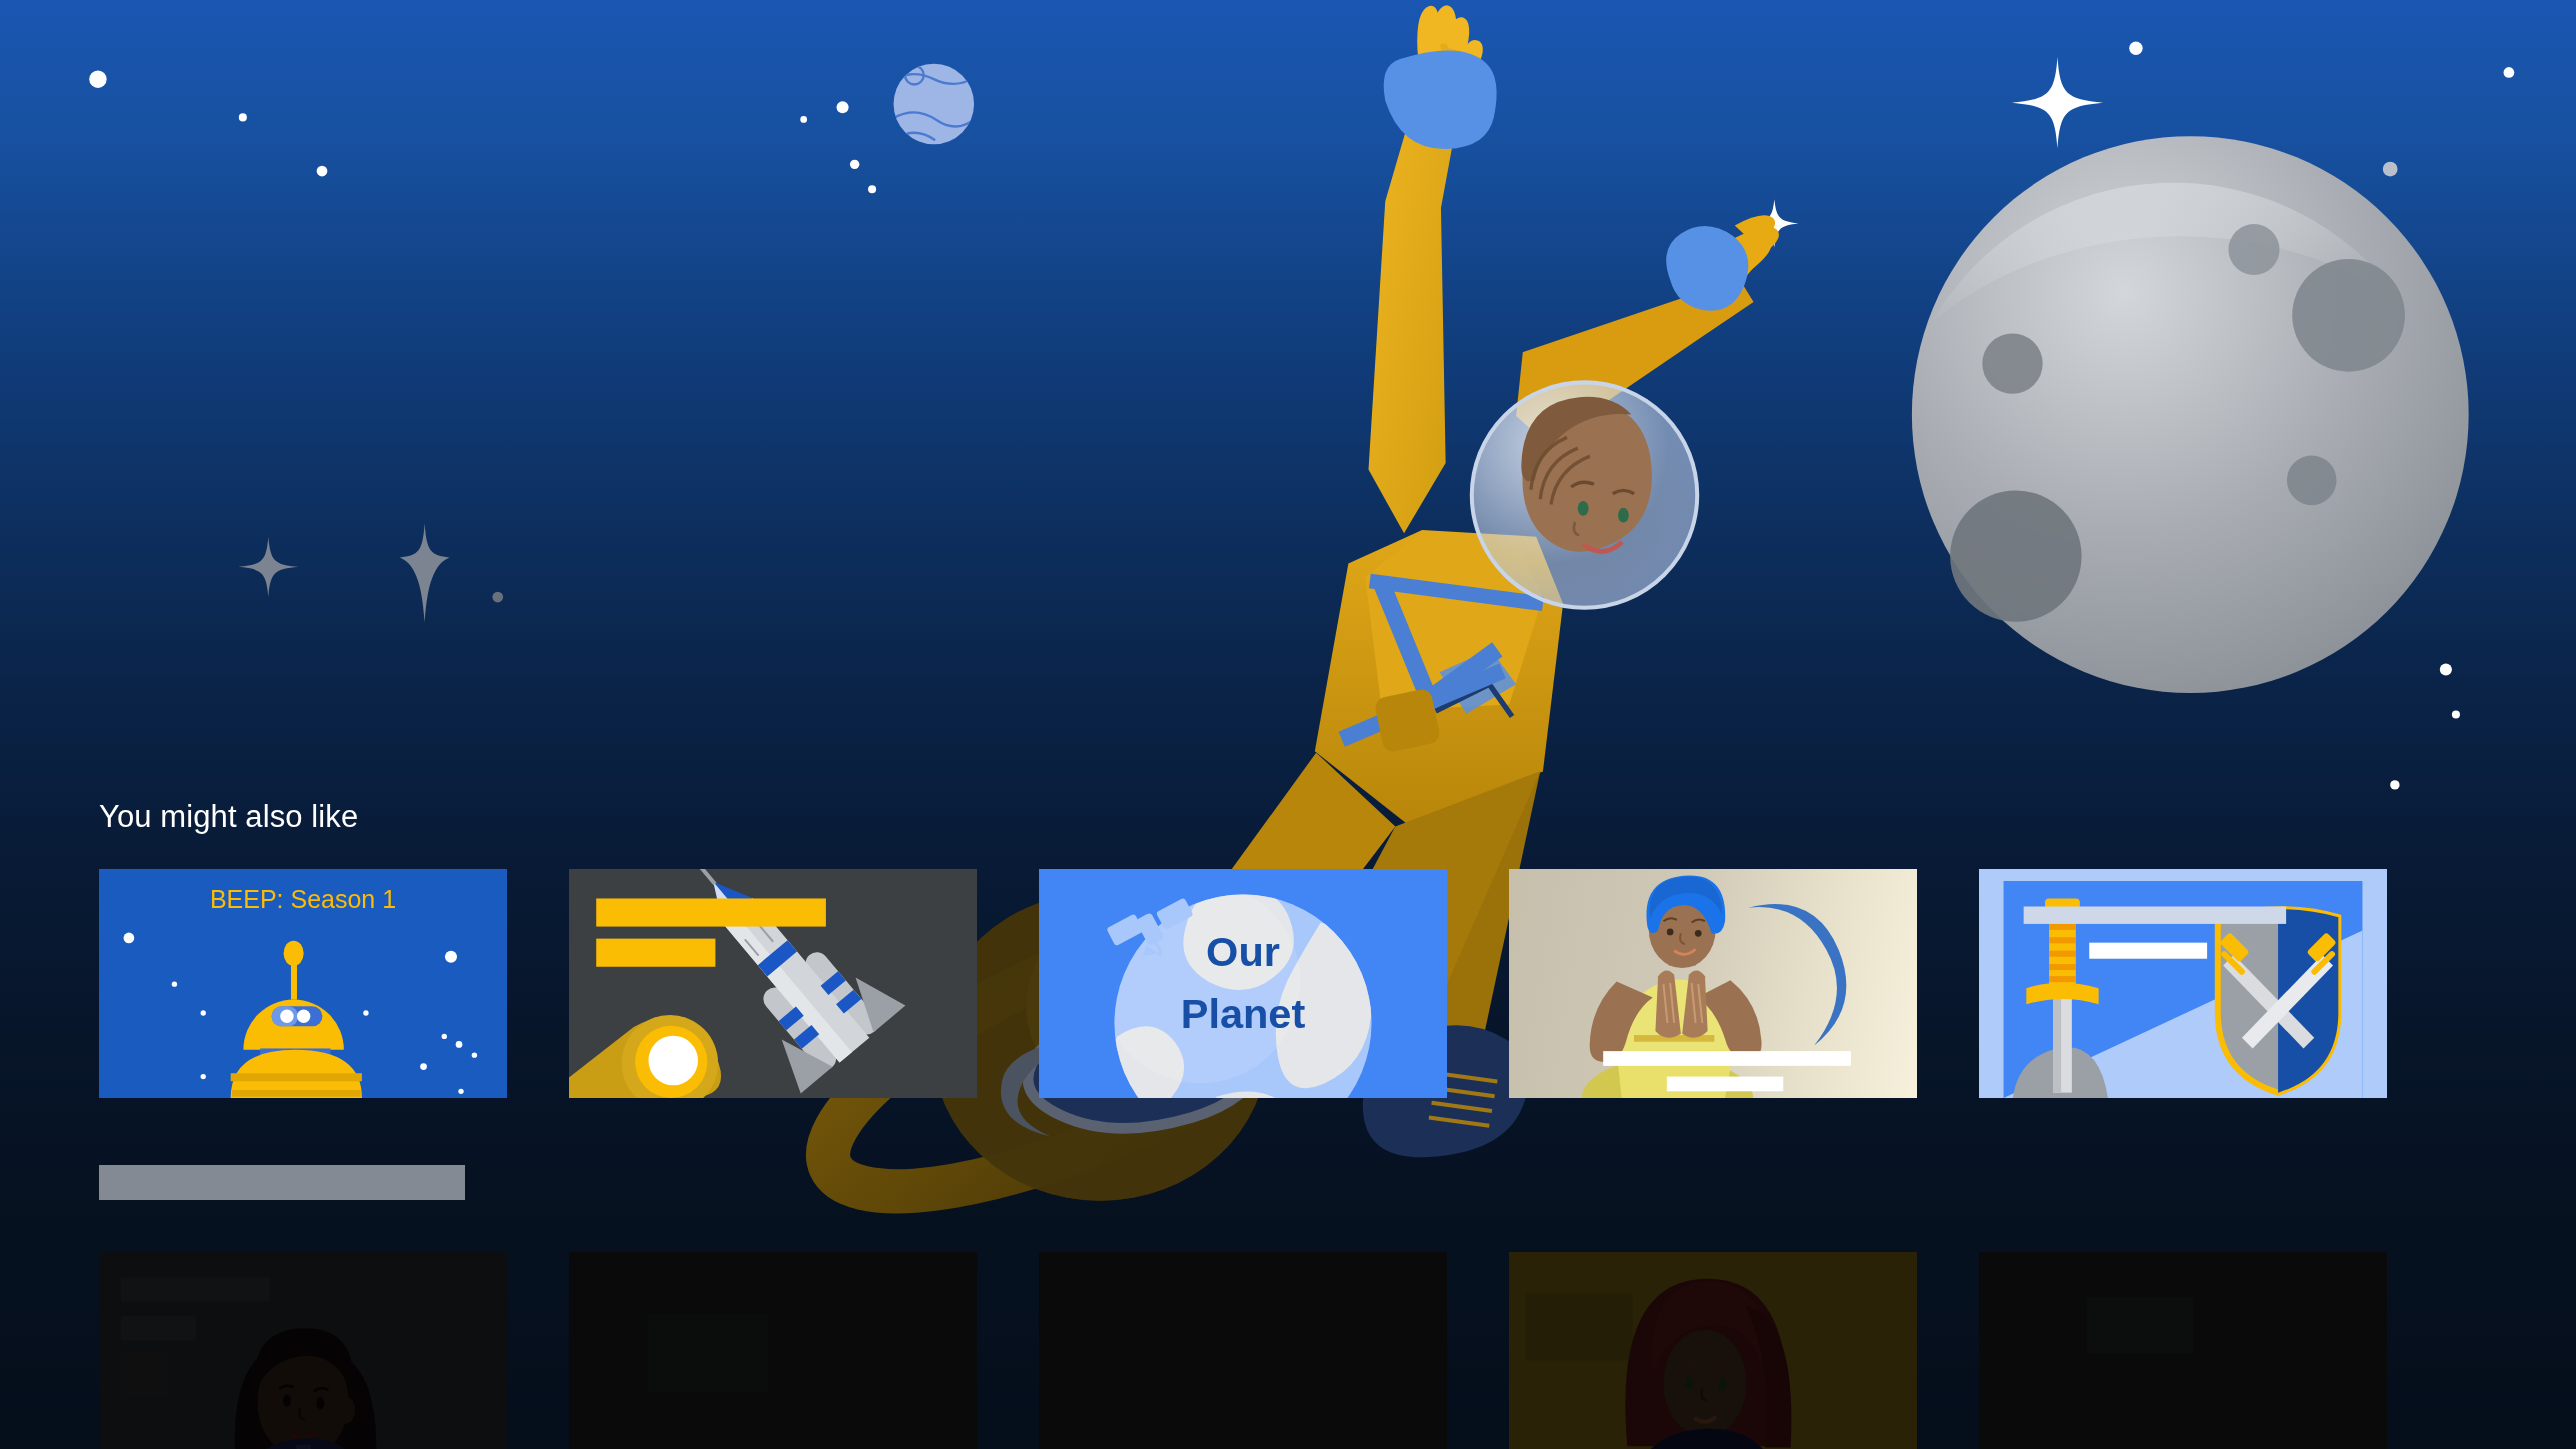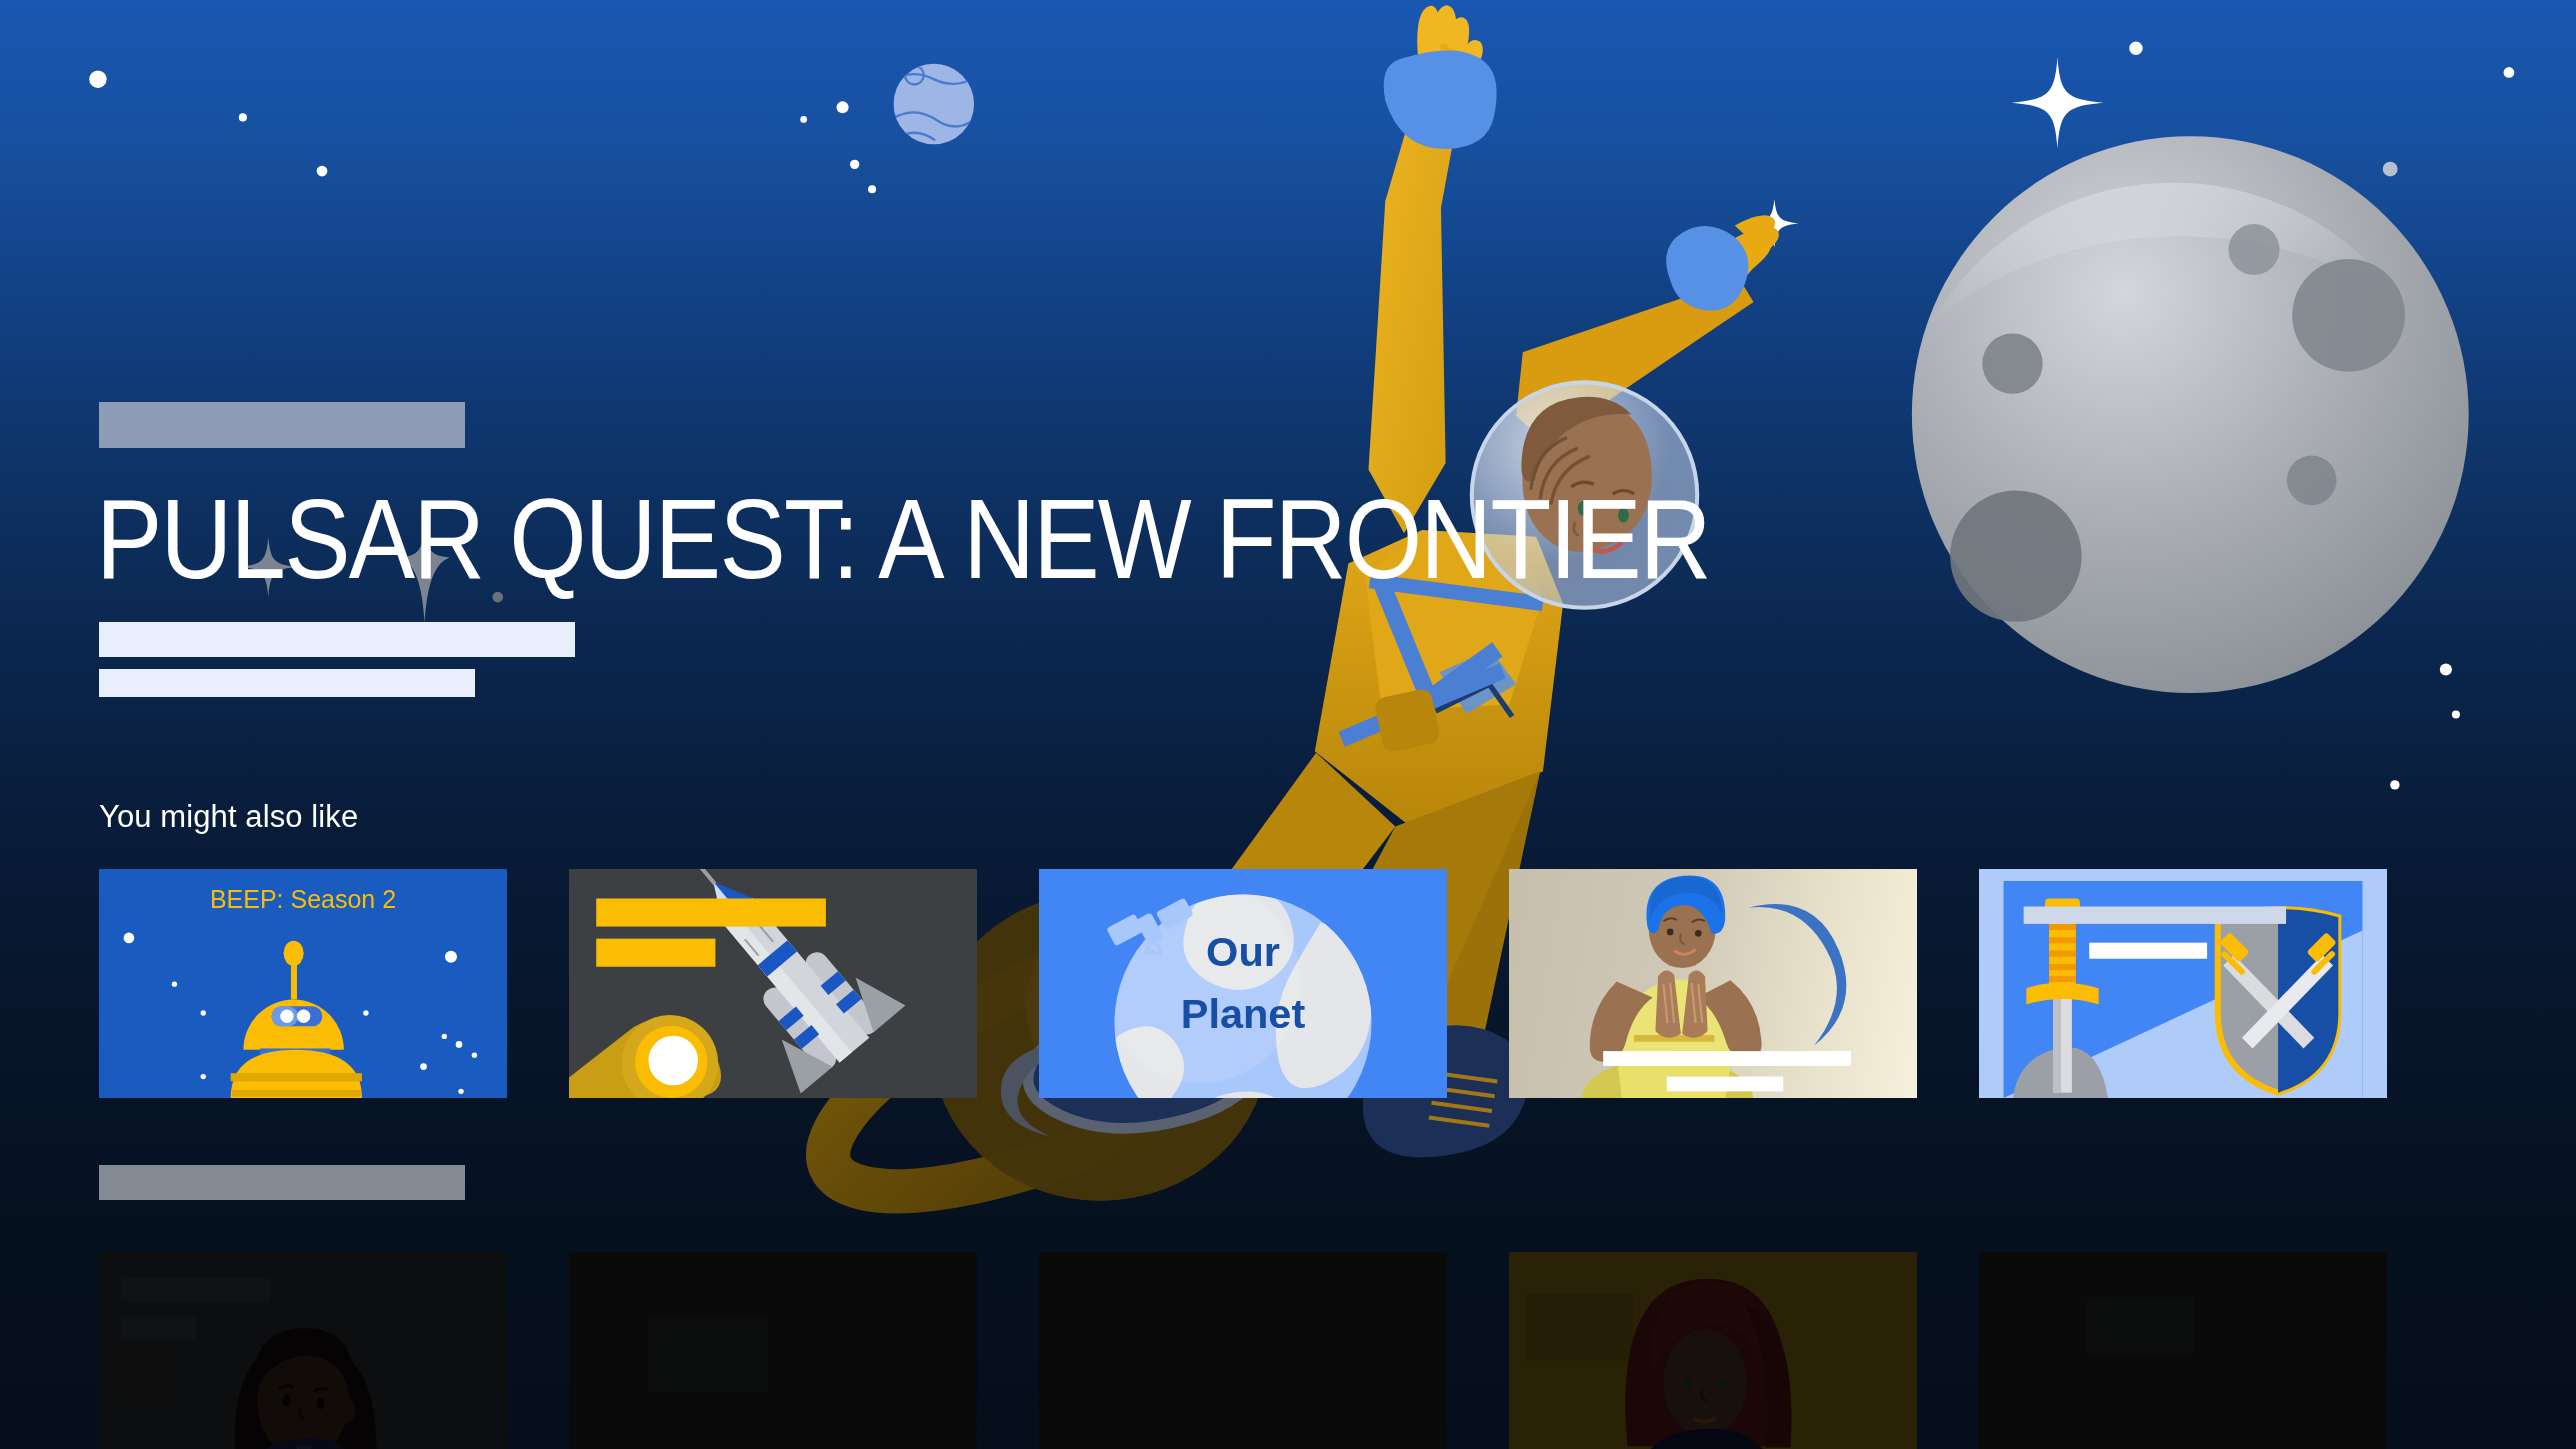--- a/index.html
+++ b/index.html
@@ -221,26 +221,20 @@
         <g stroke="#b8860a" stroke-width="6" opacity="0.85">
           <path d="M2142 1600 L2232 1612"></path>
           <path d="M2138 1622 L2228 1634"></path>
           <path d="M2134 1644 L2224 1656"></path>
           <path d="M2130 1666 L2220 1678"></path>
         </g>
       </g>
     </svg>
   </div>
 
-  <div class="hero">
-    <span class="ph-bar ph-eyebrow"></span>
-    <h1 class="hero-title">PULSAR QUEST: A NEW FRONTIER</h1>
-    <span class="ph-bar ph-sub1"></span>
-    <span class="ph-bar ph-sub2"></span>
-  </div>
 
   <div class="row-label" style="top:784px;">You might also like</div>
 
   <div class="row row-1" style="top:869px;">
 
     <div class="card" style="background:#1a5bbf">
       <svg width="408" height="229" viewBox="0 0 608 342">
         <g fill="#ffffff">
           <circle cx="44" cy="103" r="8"></circle>
             <circle cx="525" cy="131" r="9"></circle>
@@ -264,21 +258,21 @@
         <rect x="257" y="205" width="40" height="30" rx="15" fill="#7fa8ee" opacity="0.75"></rect>
         <circle cx="280" cy="220" r="10" fill="#ffffff"></circle>
         <circle cx="305" cy="220" r="10" fill="#ffffff"></circle>
 
         <rect x="240" y="268" width="105" height="14" fill="#3b6fd6"></rect>
 
         <path d="M196 342 q0 -72 96 -72 q100 0 100 72Z" fill="#fbbc04"></path>
         <rect x="198" y="330" width="192" height="10" fill="#e0a603"></rect>
         <rect x="196" y="305" width="196" height="12" fill="#e0a603"></rect>
       </svg>
-      <div style="position:absolute;top:16px;left:0;width:100%;text-align:center;font-size:25px;color:#fbbc04;">BEEP: Season 2</div>
+      <div style="position:absolute;top:16px;left:0;width:100%;text-align:center;font-size:25px;color:#fbbc04;">BEEP: Season 1</div>
     </div>
 
     <div class="card" style="background:#3c4043">
       <svg width="408" height="229" viewBox="0 0 608 342">
 
         <path d="M-40 342 L96 236 q78 -42 118 34 q38 72 -40 72 Z" fill="#c99e15"></path>
         <circle cx="150" cy="290" r="72" fill="#d4a81a"></circle>
         <circle cx="152" cy="288" r="54" fill="#fbbc04"></circle>
         <circle cx="155" cy="286" r="37" fill="#ffffff"></circle>
         <g transform="rotate(-40 340 170)">

